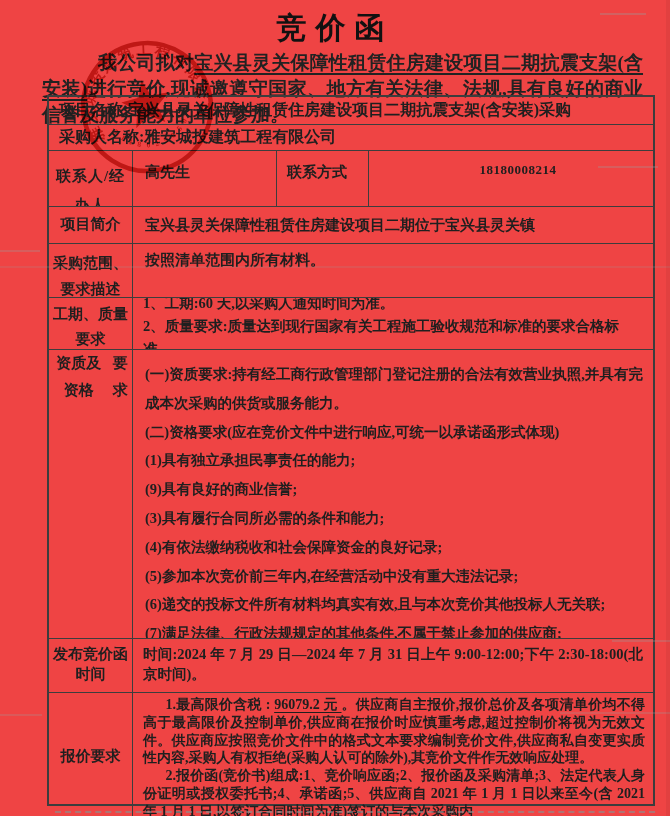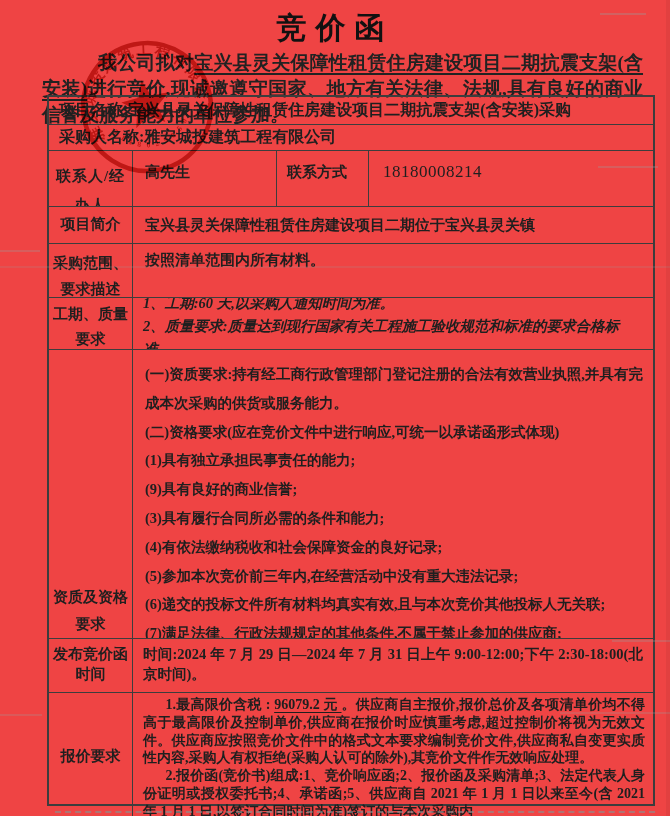--- a/index.html
+++ b/index.html
@@ -35,28 +35,28 @@
   }
   .val{flex:1 1 auto;font-weight:700;font-size:15px;}
   .r1{height:28px;} .r2{height:26px;} .r3{height:56px;} .r4{height:37px;}
   .r5{height:54px;} .r6{height:52px;align-items:center;} .r7{height:289px;} .r8{height:54px;}
   .r9{flex:1 1 auto;}
   .fullcell{flex:1 1 auto;display:flex;align-items:center;padding-left:10px;
     font-size:16px;font-weight:700;white-space:nowrap;}
   .r3 .lbl{padding-top:11px;line-height:29px;text-align:center;}
   .c-person{flex:0 0 144px;border-right:1.5px solid #3d3d3d;padding:12px 0 0 12px;font-weight:700;font-size:15px;}
   .c-method{flex:0 0 92px;border-right:1.5px solid #3d3d3d;padding:12px 0 0 10px;font-weight:700;font-size:15px;}
-  .c-phone{flex:1 1 auto;padding:11px 0 0 14px;font-size:17px;font-weight:400;letter-spacing:.5px;}
+  .c-phone{flex:1 1 auto;padding:11px 0 0 14px;font-size:13px;font-weight:700;letter-spacing:.5px;text-align:center;}
   .r4 .lbl{line-height:34px;letter-spacing:0;}
   .r4 .val{display:flex;align-items:center;padding-left:12px;}
   .r5 .lbl{padding-top:6px;line-height:26px;letter-spacing:0;}
   .r5 .val{padding:7px 0 0 12px;}
   .r6 .lbl{padding-top:7px;line-height:25px;letter-spacing:0;}
-  .r6 .val{padding:5px 10px 0 10px;font-size:14.5px;line-height:23px;font-style:italic;}
-  .r7 .lbl{display:flex;flex-direction:column;justify-content:flex-end;line-height:27px;letter-spacing:0;font-family:Liberation Serif, serif;}
+  .r6 .val{padding:5px 10px 0 10px;font-size:14.5px;line-height:23px;}
+  .r7 .lbl{display:flex;flex-direction:row;justify-content:flex-start;line-height:27px;letter-spacing:0;font-family:Liberation Serif, serif;}
   .r7 .val{padding:10px 10px 0 12px;font-size:14.5px;font-weight:700;line-height:28.8px;}
   .r7 .val .q-item{text-align:justify;}
   .r8 .lbl{padding-top:5px;line-height:20px;letter-spacing:0;}
   .r8 .val{padding:6px 10px 0 10px;font-size:14.5px;line-height:19.5px;text-align:justify;}
   .r9 .lbl{display:flex;align-items:center;justify-content:center;letter-spacing:0;}
   .r9 .val{padding:3px 8px 0 10px;font-size:14px;font-weight:600;line-height:17.8px;text-align:justify;}
   .r9 .val p{margin:0;text-indent:1.6em;}
   .price{text-decoration:underline;text-underline-offset:3px;}
   
   .stamp{

